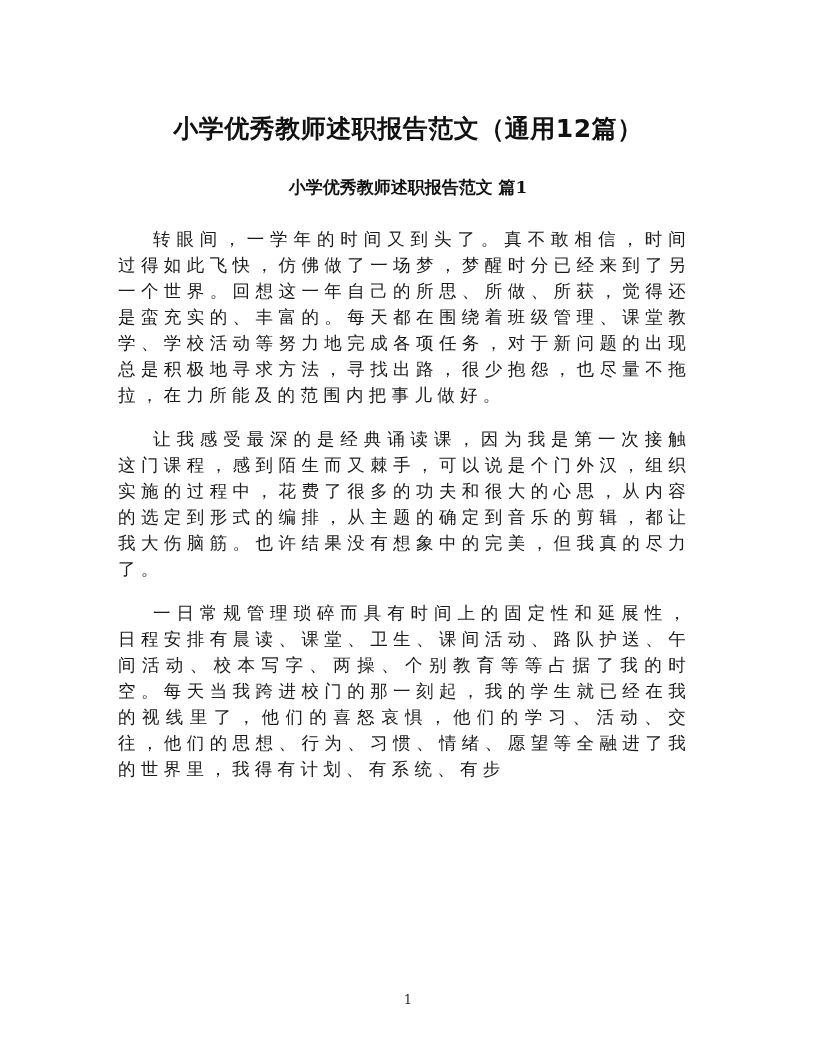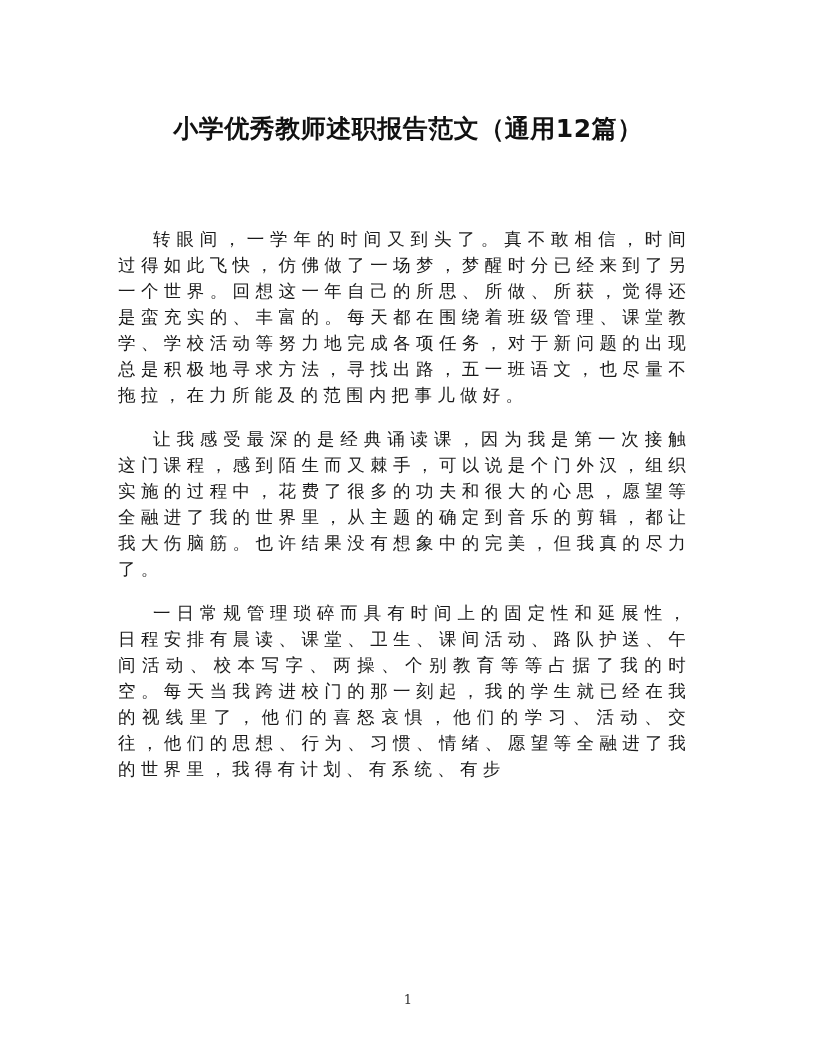--- a/index.html
+++ b/index.html
@@ -15,19 +15,20 @@
   .para { margin: 0 0 18px 0; font-size: 17.5px; line-height: 26px; text-align: justify;
           text-indent: 2em; letter-spacing: 5.3px; word-break: break-all; }
   .pagenum { position: absolute; left: 0; top: 992px; width: 816px; text-align: center;
              font-size: 13px; color: #333; }
 </style>
 </head>
 <body>
 
 <div class="page">
   <div class="title">小学优秀教师述职报告范文（通用12篇）</div>
+  <div class="subtitle">小学优秀教师述职报告范文 篇1</div>
   <div class="body">
-    <p class="para">转眼间，一学年的时间又到头了。真不敢相信，时间过得如此飞快，仿佛做了一场梦，梦醒时分已经来到了另一个世界。回想这一年自己的所思、所做、所获，觉得还是蛮充实的、丰富的。每天都在围绕着班级管理、课堂教学、学校活动等努力地完成各项任务，对于新问题的出现总是积极地寻求方法，寻找出路，五一班语文，也尽量不拖拉，在力所能及的范围内把事儿做好。</p>
-    <p class="para">让我感受最深的是经典诵读课，因为我是第一次接触这门课程，感到陌生而又棘手，可以说是个门外汉，组织实施的过程中，花费了很多的功夫和很大的心思，愿望等全融进了我的世界里，从主题的确定到音乐的剪辑，都让我大伤脑筋。也许结果没有想象中的完美，但我真的尽力了。</p>
+    <p class="para">转眼间，一学年的时间又到头了。真不敢相信，时间过得如此飞快，仿佛做了一场梦，梦醒时分已经来到了另一个世界。回想这一年自己的所思、所做、所获，觉得还是蛮充实的、丰富的。每天都在围绕着班级管理、课堂教学、学校活动等努力地完成各项任务，对于新问题的出现总是积极地寻求方法，寻找出路，很少抱怨，也尽量不拖拉，在力所能及的范围内把事儿做好。</p>
+    <p class="para">让我感受最深的是经典诵读课，因为我是第一次接触这门课程，感到陌生而又棘手，可以说是个门外汉，组织实施的过程中，花费了很多的功夫和很大的心思，从内容的选定到形式的编排，从主题的确定到音乐的剪辑，都让我大伤脑筋。也许结果没有想象中的完美，但我真的尽力了。</p>
     <p class="para">一日常规管理琐碎而具有时间上的固定性和延展性，日程安排有晨读、课堂、卫生、课间活动、路队护送、午间活动、校本写字、两操、个别教育等等占据了我的时空。每天当我跨进校门的那一刻起，我的学生就已经在我的视线里了，他们的喜怒哀惧，他们的学习、活动、交往，他们的思想、行为、习惯、情绪、愿望等全融进了我的世界里，我得有计划、有系统、有步</p>
   </div>
   <div class="pagenum">1</div>
 </div>
 
 </body></html>

